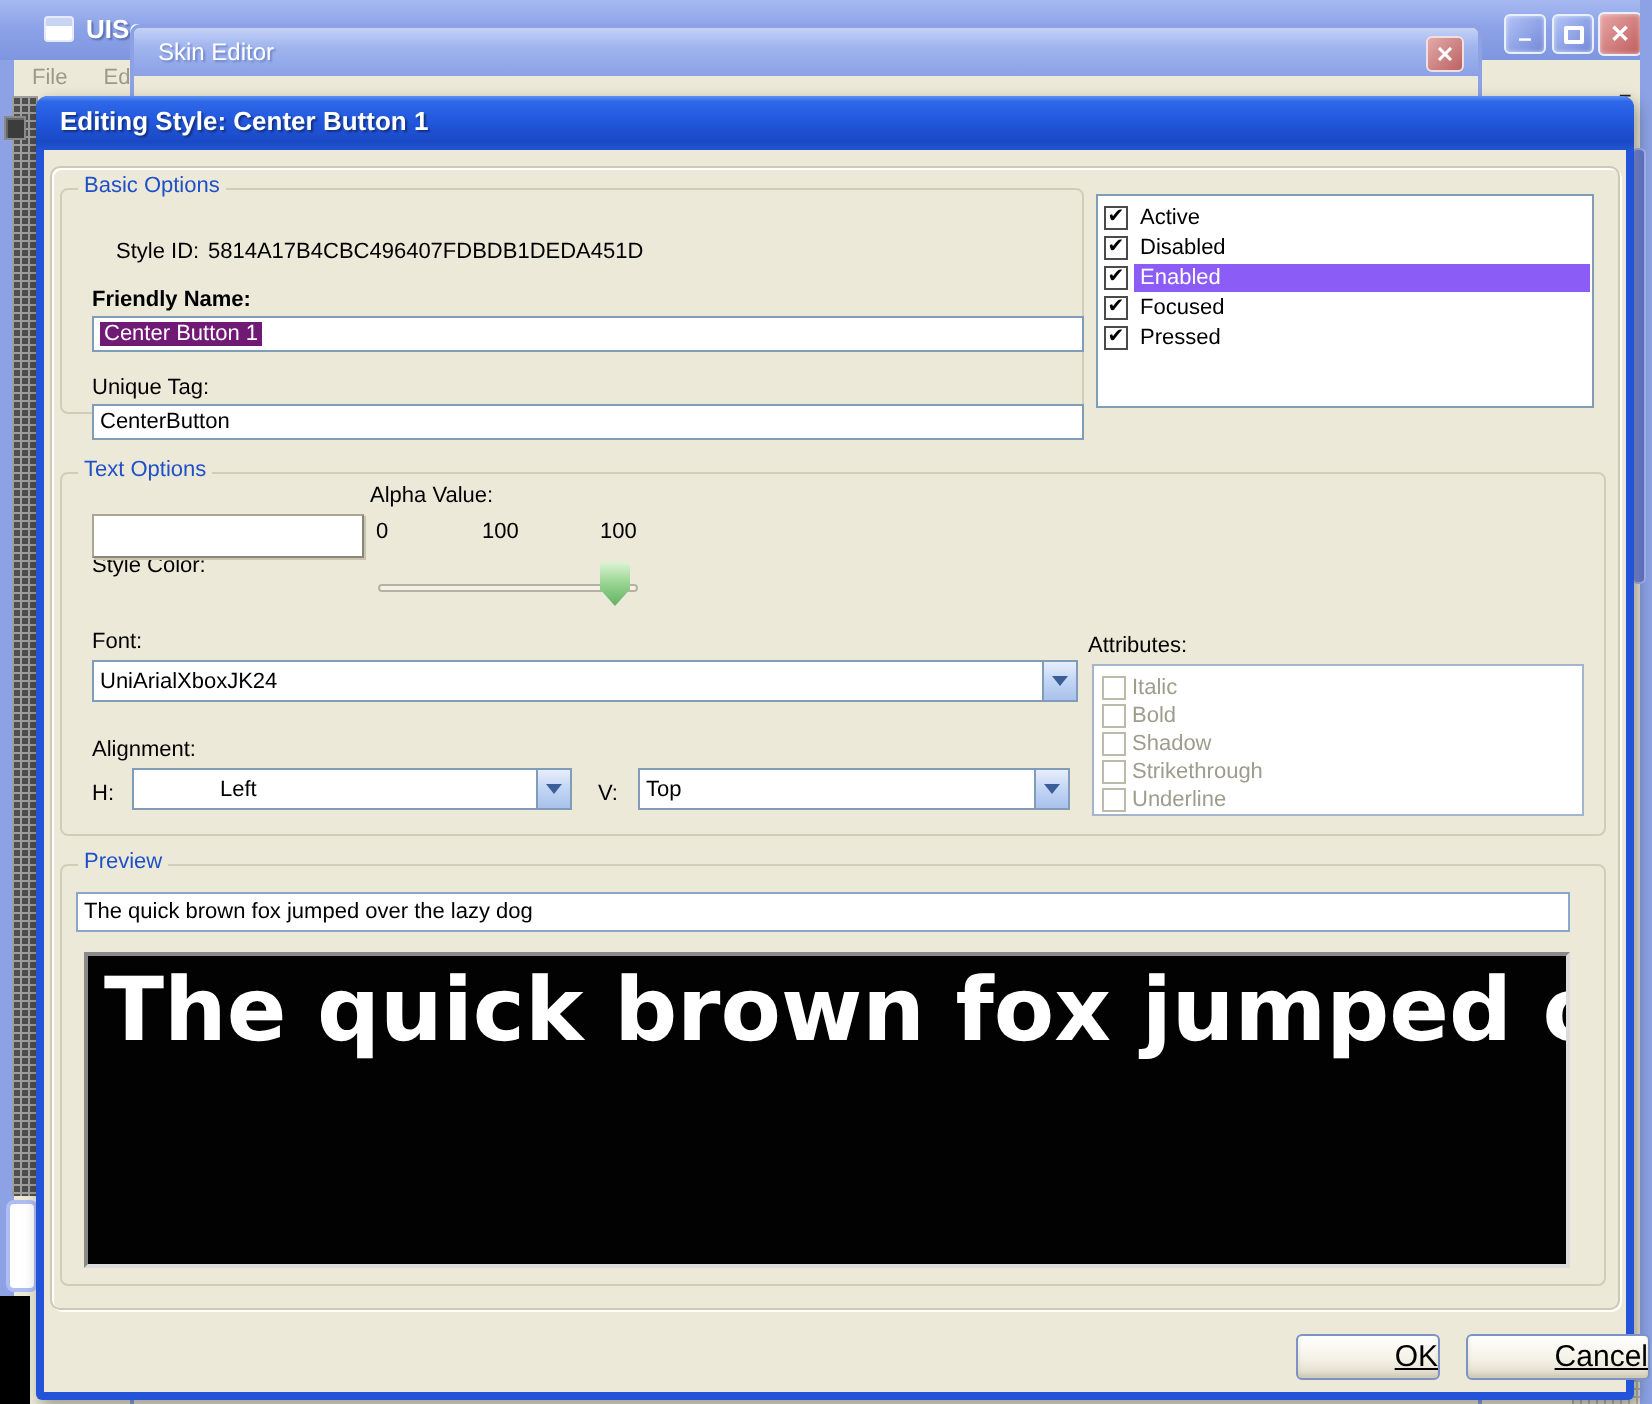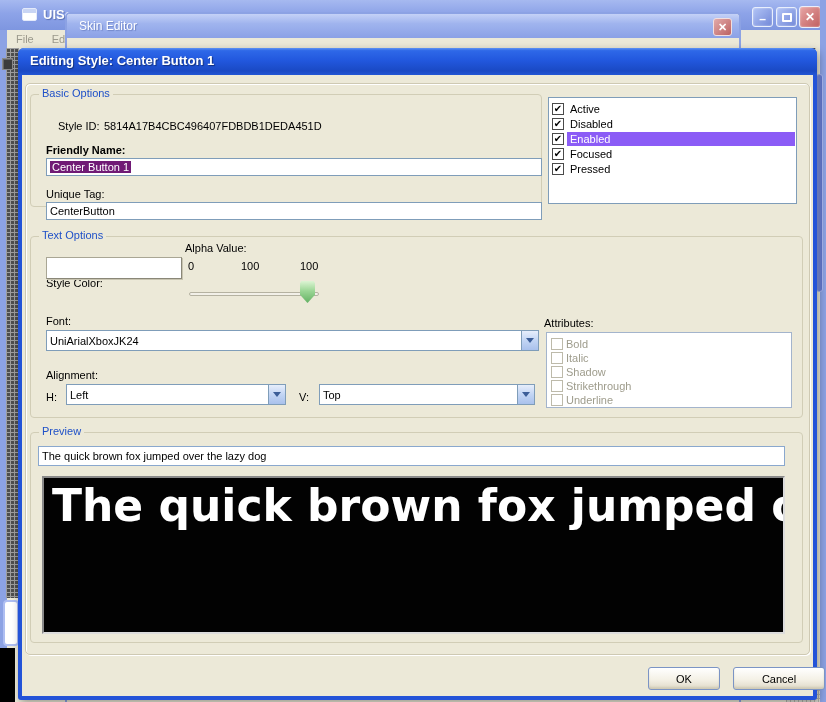--- a/index.html
+++ b/index.html
@@ -113,22 +113,22 @@
   .attr-row { height:14px; display:flex; align-items:center; color:#9E9C8C; }
   .checkbox.disabled { border-color:#BDBAAA; }
 
   .black-preview { background:#020202; border:2px solid;
     border-color:#8A8A8A #DCDCDC #DCDCDC #8A8A8A; overflow:hidden; white-space:nowrap;
     color:#fff; font-family:"DejaVu Sans", sans-serif; font-weight:bold;
     font-size:44px; line-height:50px; padding:3px 0 0 8px; letter-spacing:0; }
 
   .xp-btn { background: linear-gradient(180deg,#FFFFFF 0%,#F4F1E6 55%,#DFD9C8 100%);
     border:1px solid #7B94C5; border-radius:3px; display:flex; align-items:center;
-    justify-content:center; font-size:11px; color:#000;
-    box-shadow: inset 0 -2px 2px rgba(160,150,120,.25); }
+    justify-content:flex-end; font-size:15px; color:#000;
+    box-shadow: inset 0 -2px 2px rgba(160,150,120,.25); text-decoration: underline; }
 </style>
 </head>
 <body>
 
 <div id="stage">
 
   <div class="abs main-titlebar"></div>
   <div class="abs main-win-icon"></div>
   <div class="abs main-title-text">UIScen</div>
   <div class="abs cap-btn cap-min">
@@ -224,43 +224,43 @@
 
       <div class="abs lbl" style="left:24px; top:240px;">Font:</div>
       <div class="abs combo" style="left:24px; top:255px; width:493px; height:21px;">
         <span class="combo-text">UniArialXboxJK24</span>
         <span class="combo-btn">
             <span class="chev"></span>
           </span>
       </div>
       <div class="abs lbl" style="left:24px; top:294px;">Alignment:</div>
       <div class="abs lbl" style="left:24px; top:316px;">H:</div>
-      <div class="abs combo" style="left:44px; top:309px; width:220px; height:21px;">
+      <div class="abs combo" style="left:44px; top:309px; width:220px; height:21px;padding-left:40px;">
         <span class="combo-text">Left</span>
         <span class="combo-btn">
             <span class="chev"></span>
           </span>
       </div>
       <div class="abs lbl" style="left:277px; top:316px;">V:</div>
       <div class="abs combo" style="left:297px; top:309px; width:216px; height:21px;">
         <span class="combo-text">Top</span>
         <span class="combo-btn">
             <span class="chev"></span>
           </span>
       </div>
 
       <div class="abs lbl" style="left:522px; top:242px;">Attributes:</div>
       <div class="abs attr-box" style="left:524px; top:257px; width:246px; height:76px;">
         <div class="attr-row">
           <span class="checkbox disabled"></span>
+          <span>Italic</span>
+        </div>
+        <div class="attr-row">
+          <span class="checkbox disabled"></span>
           <span>Bold</span>
-        </div>
-        <div class="attr-row">
-          <span class="checkbox disabled"></span>
-          <span>Italic</span>
         </div>
         <div class="attr-row">
           <span class="checkbox disabled"></span>
           <span>Shadow</span>
         </div>
         <div class="attr-row">
           <span class="checkbox disabled"></span>
           <span>Strikethrough</span>
         </div>
         <div class="attr-row">

